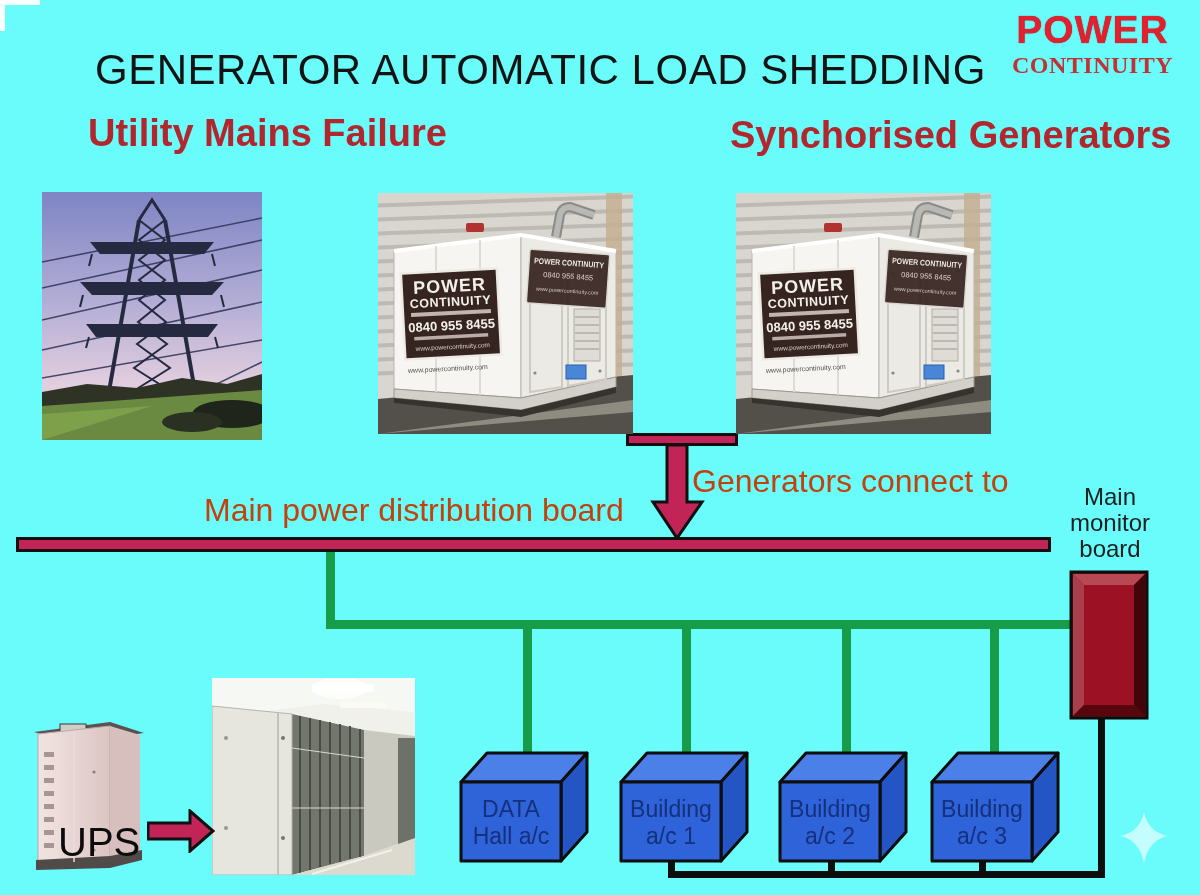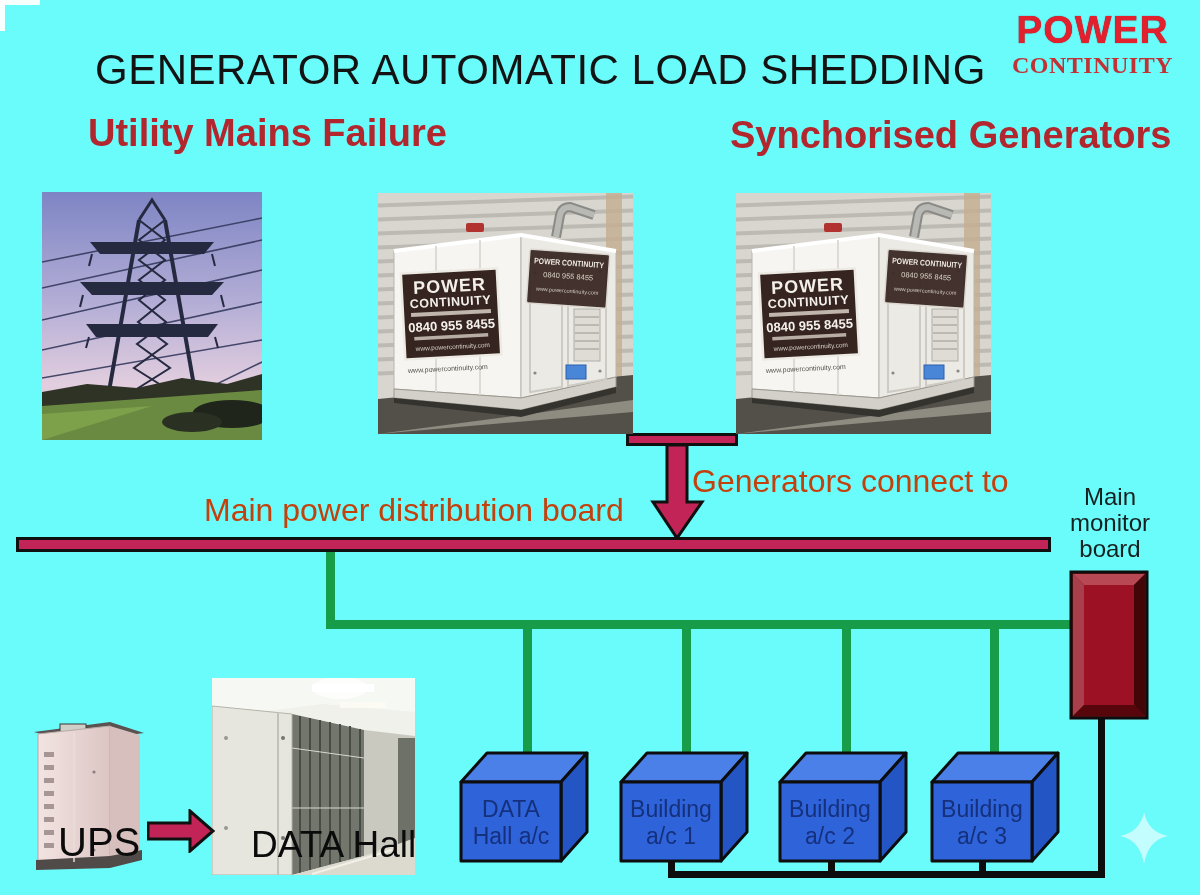--- a/index.html
+++ b/index.html
@@ -307,19 +307,18 @@
     <rect x="186" y="60" width="17" height="110" fill="#6e7168"></rect>
     <polygon points="80,197 152,178 203,160 203,197" fill="#dcdacf"></polygon>
     <line x1="100" y1="196" x2="180" y2="172" stroke="#f2f0e8" stroke-width="2"></line>
     <polygon points="0,28 80,36 80,197 0,197" fill="#e6e6df" stroke="#b4b4aa" stroke-width="1"></polygon>
     <line x1="66" y1="34" x2="66" y2="197" stroke="#c2c2b8" stroke-width="2"></line>
     <circle cx="71" cy="60" r="2" fill="#77756d"></circle>
       <circle cx="71" cy="160" r="2" fill="#77756d"></circle>
     <circle cx="14" cy="60" r="2" fill="#9a9890"></circle>
       <circle cx="14" cy="150" r="2" fill="#9a9890"></circle>
   </svg>
-  <div class="abs photoLabel hallLabel">DATA Hall</div>
 
   <svg class="abs z5" style="left:1118px;top:810px;" width="52" height="56" viewBox="0 0 52 56">
     <path d="M26 2 Q30 22 50 26 Q30 30 26 54 Q22 30 2 26 Q22 22 26 2" fill="#dbfeff" opacity="0.8"></path>
   </svg>
 
 </div>
 
 </body></html>

